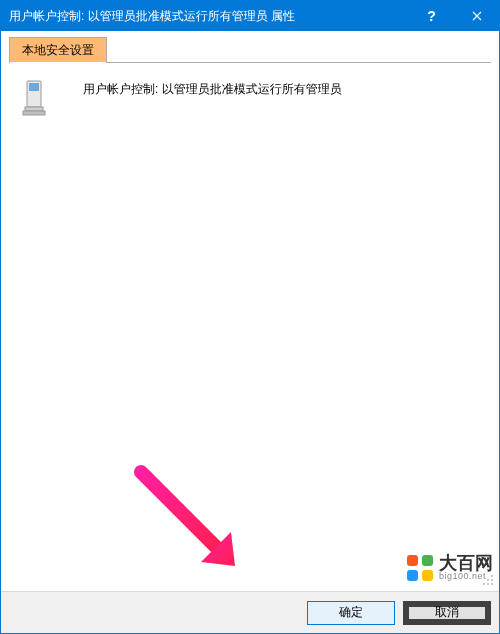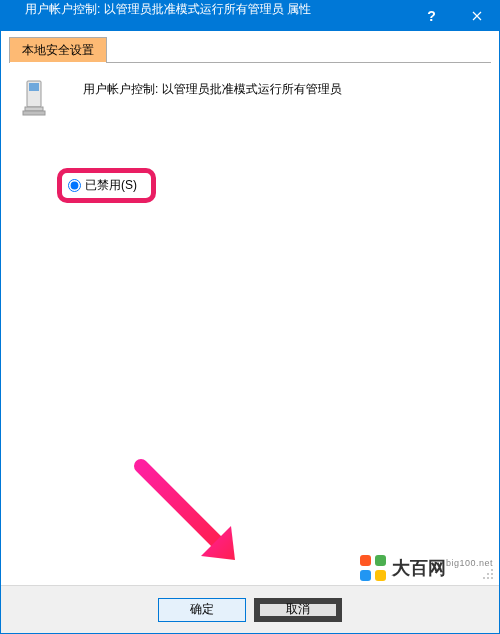--- a/index.html
+++ b/index.html
@@ -1,53 +1,53 @@
 <!DOCTYPE html>
 <html><head>
 <meta charset="utf-8">
 <style>
   * { box-sizing: border-box; margin: 0; padding: 0; }
   html, body { width: 500px; height: 634px; font-family: "Microsoft YaHei", "Segoe UI", sans-serif; font-size: 12px; overflow: hidden; background: #fff; }
   .window { width: 500px; height: 634px; border: 1px solid #0078d7; background: #fff; position: relative; display: flex; flex-direction: column; }
-  .titlebar { height: 30px; background: #0078d7; color: #fff; display: flex; align-items: flex-start; padding-left: 24px; font-size: 12px; }
+  .titlebar { height: 30px; background: #0078d7; color: #fff; display: flex; align-items: center; padding-left: 8px; font-size: 12px; }
   .titlebar .title { flex: 1; white-space: nowrap; overflow: hidden; }
   .titlebar .sys { display: flex; }
   .titlebar .sysbtn { width: 45px; height: 30px; display: flex; align-items: center; justify-content: center; color: #fff; font-size: 14px; font-family: Arial, sans-serif; }
   .titlebar .sysbtn.help { font-weight: bold; }
   .titlebar .sysbtn.close svg { width: 10px; height: 10px; }
   .tabs { display: flex; align-items: flex-end; padding: 6px 8px 0 8px; position: relative; }
   .tabs::after { content:""; position:absolute; left:8px; right:8px; bottom:0; height:1px; background:#acacac; z-index:0;}
   .tab { padding: 4px 12px 4px 12px; border: 1px solid #acacac; border-bottom: none; background: #fff; margin-right: -1px; position: relative; font-size: 12px; z-index:1;}
   .tab.active { background: #fdba74; z-index: 2; }
   .tab.active::after { content:""; position:absolute; left:0; right:0; bottom:-1px; height:2px; background:#fff;}
   .tab.inactive { background: #f0f0f0; }
   .tabbody { flex: 1; padding: 14px 18px; position: relative; }
   .desc-row { display: flex; align-items: flex-start; gap: 32px; }
   .desc-icon svg { width: 32px; height: 40px; }
   .desc-text { font-size: 12px; padding-top: 4px; }
   .radio-group { margin: 54px 0 0 38px; }
   .radio-row { display: flex; align-items: center; height: 22px; font-size: 12px; }
   .radio-row input[type=radio]{ margin-right:4px; }
   .radio-opt-enabled { margin-left: 12px; margin-bottom: 2px;}
   .highlight-ring { border: 5px solid #e91e63; border-radius: 10px; padding: 4px 14px 4px 6px; display: inline-flex; align-items: center; }
-  .buttonbar { height: 48px; border-top: 1px solid #d9d9d9; background: #f0f0f0; display: flex; align-items: center; justify-content: center; padding: 0 8px; gap: 8px; }
+  .buttonbar { height: 42px; border-top: 1px solid #d9d9d9; background: #f0f0f0; display: flex; align-items: center; justify-content: flex-end; padding: 0 8px; gap: 8px; }
   .winbtn { width: 88px; height: 24px; background: #e1e1e1; border: 6px solid #404040; font-size: 12px; display:flex; align-items:center; justify-content:center; }
   .winbtn.primary { border: 1px solid #0078d7; background:#e5f1fb; }
   
   .arrow-anno { position: absolute; left: 130px; bottom: 6px; }
   .arrow-anno svg { width: 120px; height: 120px; }
   
   .watermark { position: absolute; right: 6px; bottom: 52px; display: flex; align-items: center; gap: 6px; }
   .wm-logo { width: 26px; height: 26px; position: relative; }
   .wm-logo .sq { position:absolute; width:11px; height:11px; border-radius:3px;}
   .wm-logo .a{ left:0; top:0; background:#ff5722;}
   .wm-logo .b{ right:0; top:0; background:#4caf50;}
   .wm-logo .c{ left:0; bottom:0; background:#2196f3;}
   .wm-logo .d{ right:0; bottom:0; background:#ffc107;}
-  .wm-text { display:flex; line-height:1; }
+  .wm-text { display:flex; flex-direction:column; line-height:1; }
   .wm-text .big{ font-size:18px; font-weight:bold; color:#333;}
   .wm-text .small{ font-size:9px; color:#888; letter-spacing:0.5px;}
   .resize-grip { position:absolute; right:4px; bottom:4px; width:12px; height:12px; opacity:.35;}
   .resize-grip svg{width:12px;height:12px;}
 </style>
 </head>
 <body>
 
 <div class="window">
 
@@ -76,28 +76,20 @@
           <rect x="8" y="4" width="14" height="26" rx="1" fill="#e8e8e8" stroke="#9a9a9a"></rect>
           <rect x="10" y="6" width="10" height="8" fill="#6fa8dc"></rect>
           <rect x="6" y="30" width="18" height="4" fill="#cfcfcf" stroke="#9a9a9a"></rect>
           <rect x="4" y="34" width="22" height="4" fill="#bfbfbf" stroke="#9a9a9a"></rect>
         </svg>
       </div>
       <div class="desc-text">用户帐户控制: 以管理员批准模式运行所有管理员</div>
     </div>
 
     <div class="radio-group">
-      <div class="radio-row">
-        <span class="highlight-ring">
-          <label class="radio-row" style="height:auto">
-            <input type="radio" name="uac" checked="" style="">
-            <span>已禁用(S)</span>
-          </label>
-        </span>
-      </div>
     </div>
 
     <div class="arrow-anno">
       <svg viewBox="0 0 120 120">
         <defs>
           <linearGradient id="g" x1="0" y1="0" x2="1" y2="1">
             <stop offset="0" stop-color="#ff1fa0"></stop>
             <stop offset="1" stop-color="#ff1f4f"></stop>
           </linearGradient>
         </defs>

